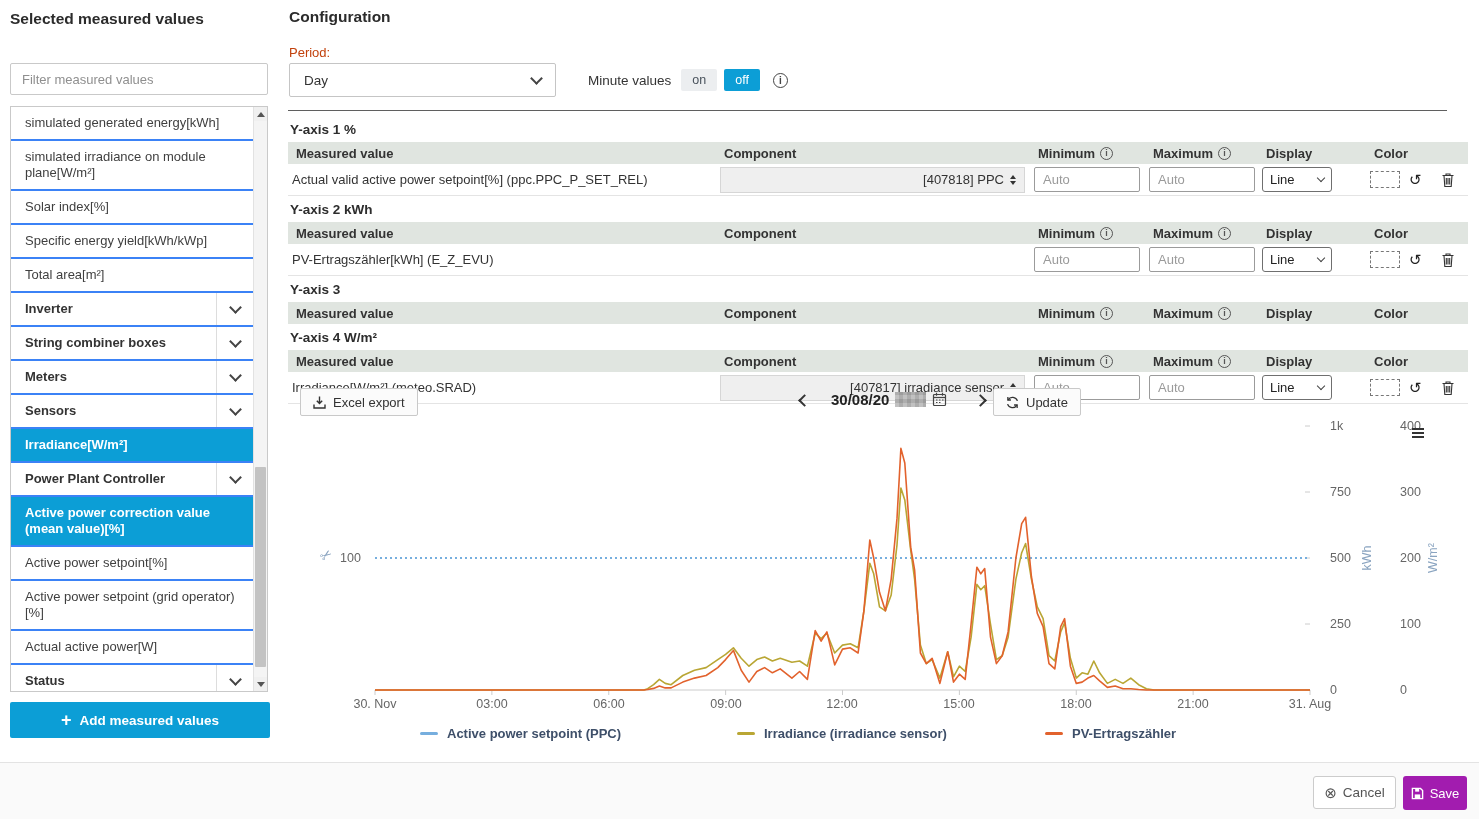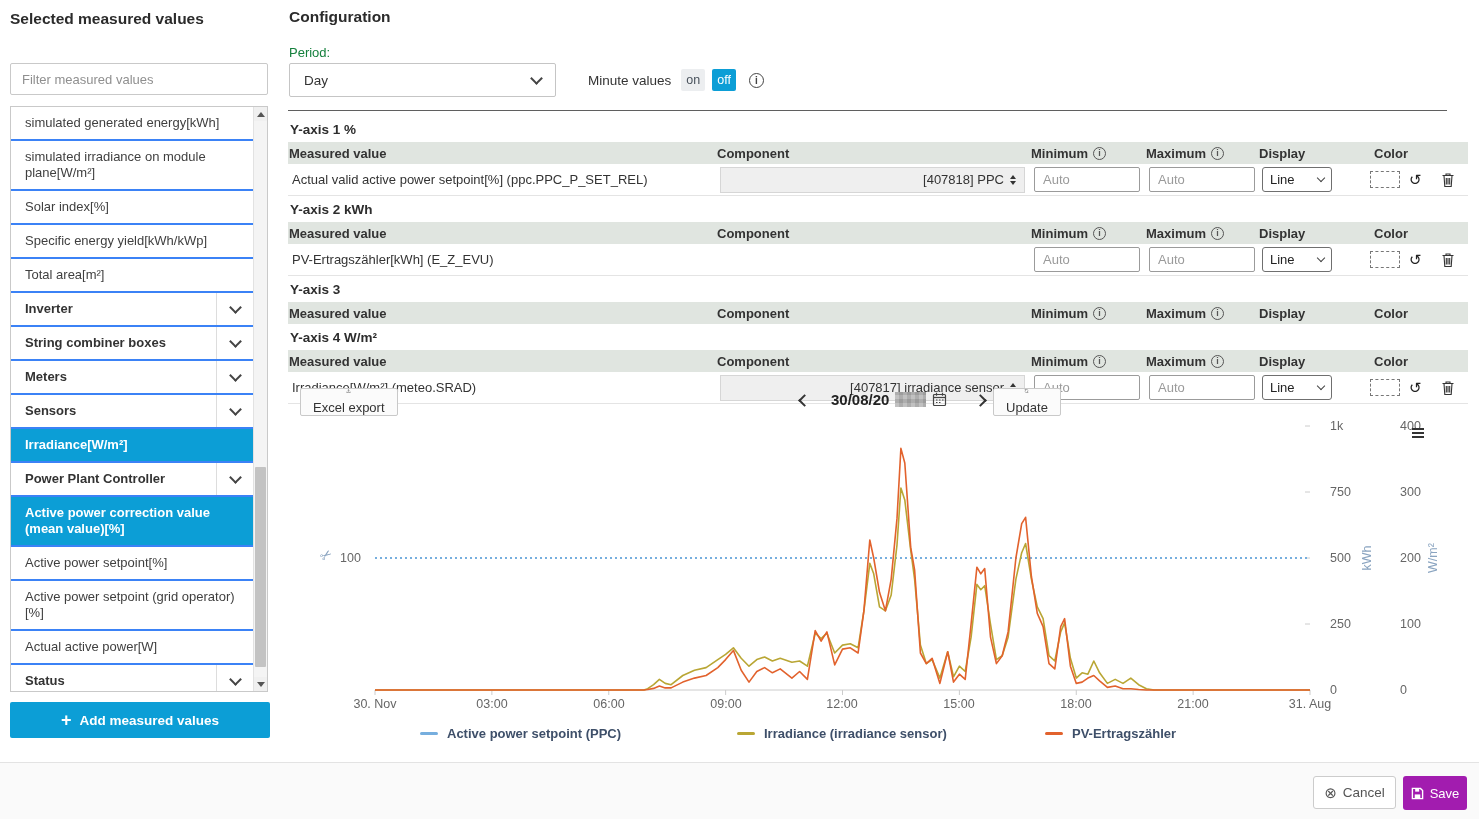--- a/index.html
+++ b/index.html
@@ -34,41 +34,41 @@
   .tri-down{width:0;height:0;border-left:4px solid transparent;border-right:4px solid transparent;border-top:5px solid #555;}
   .sthumb{position:absolute;left:1px;width:11px;top:360px;height:200px;background:#c3c3c3;border-radius:1px;}
   .add-btn{position:absolute;left:0;top:692px;width:260px;height:36px;background:#0c9ed6;color:#fff;
            border:none;border-radius:2px;font-size:13.5px;font-weight:bold;cursor:pointer;
            display:flex;align-items:center;justify-content:center;gap:8px;font-family:inherit;}
   .plus{font-size:18px;font-weight:bold;line-height:1;}
 
   
   .config{position:absolute;left:288px;top:0;width:1191px;height:762px;}
   .config h2{position:absolute;left:1px;top:8px;}
-  .period-label{position:absolute;left:1px;top:45px;font-size:13px;color:#15803d;}
+  .period-label{position:absolute;left:1px;top:45px;font-size:13px;color:#c2410c;}
   .period-select{position:absolute;left:1px;top:63px;width:267px;height:34px;border:1px solid #c5c5c5;
                  border-radius:2px;box-sizing:border-box;display:flex;align-items:center;
                  padding:0 14px;font-size:13.5px;color:#333;cursor:pointer;}
   .period-select .chev{margin-left:auto;}
   .minute-wrap{position:absolute;left:300px;top:63px;height:34px;display:flex;align-items:center;gap:7px;}
   .mv-label{font-size:13.5px;color:#333;margin-right:3px;}
-  .chip{font-size:12.5px;padding:4px 5px;border-radius:2px;cursor:pointer;}
+  .chip{font-size:12.5px;padding:4px 11px;border-radius:2px;cursor:pointer;}
   .chip.on{background:#eceef0;color:#49525c;}
   .chip.off{background:#0c9ed6;color:#fff;}
   .info-circ{display:inline-flex;align-items:center;justify-content:center;width:15px;height:15px;
              border:1.3px solid #444;border-radius:50%;font-size:10px;font-weight:bold;color:#444;
              box-sizing:border-box;margin-left:6px;cursor:default;font-style:normal;}
   .hr1{position:absolute;left:0;top:110px;width:1159px;height:1px;background:#5f5f5f;}
 
   
   .tables{position:absolute;left:0;top:116px;width:1180px;}
   .axis-title{font-size:13.5px;font-weight:bold;color:#2d2d2d;padding:6px 2px 5px;}
   .thead,.trow{display:grid;grid-template-columns:428px 314px 115px 113px 80px 1fr;align-items:center;}
   .thead{background:#e0e5e0;height:22px;font-size:13px;font-weight:bold;color:#333;}
-  .thead .c{padding:0 1px;display:flex;align-items:center;gap:5px;}
+  .thead .c{padding:0 8px;display:flex;align-items:center;gap:5px;}
   .thead .c.color{padding-left:36px;}
   .hinfo{display:inline-flex;align-items:center;justify-content:center;width:13px;height:13px;
          border:1.2px solid #555;border-radius:50%;font-size:9px;font-weight:bold;color:#555;box-sizing:border-box;font-style:normal;}
   .trow{height:31px;border-bottom:1px solid #e4e4e4;font-size:13px;color:#333;}
   .trow .c{padding:0 4px;}
   .comp-select{width:305px;height:26px;background:#efefef;border:1px solid #d6d6d6;box-sizing:border-box;
                display:flex;align-items:center;justify-content:flex-end;gap:6px;padding:0 8px;
                font-size:13px;color:#333;cursor:pointer;}
   .updown{display:inline-flex;flex-direction:column;gap:2px;}
   .updown .tu{width:0;height:0;border-left:3.5px solid transparent;border-right:3.5px solid transparent;border-bottom:4px solid #333;}
@@ -81,21 +81,21 @@
   .disp-select .chev{margin-left:auto;}
   .colorcell{display:flex;align-items:center;gap:9px;padding-left:32px !important;}
   .swatch{display:inline-block;width:28px;height:15px;border:1px dashed #777;background:#fff;cursor:pointer;}
   .reset{font-size:15px;color:#222;cursor:pointer;line-height:1;}
   .trash{margin-left:auto;margin-right:10px;cursor:pointer;display:inline-flex;}
 
   
   .toolbar{position:absolute;left:0;top:388px;width:1180px;height:30px;}
   .btn-light{position:absolute;height:28px;background:#fbfbfb;border:1px solid #c9c9c9;border-radius:2px;
              display:flex;align-items:center;gap:7px;padding:0 12px;font-size:13px;color:#333;
-             cursor:pointer;box-sizing:border-box;font-family:inherit;flex-direction:column;}
+             cursor:pointer;box-sizing:border-box;font-family:inherit;}
   .excel{left:12px;top:0;}
   .navchev{position:absolute;top:4px;width:16px;height:16px;cursor:pointer;display:flex;align-items:center;justify-content:center;}
   .navchev .chev{border-color:#333;}
   .nav-left{left:508px;}
   .nav-right{left:684px;}
   .date-wrap{position:absolute;left:543px;top:3px;display:flex;align-items:center;gap:6px;}
   .date-txt{font-size:15px;font-weight:bold;color:#222;}
   .redact{display:inline-block;width:31px;height:15px;
           background-image:repeating-linear-gradient(90deg,#d9d9d9 0 4px,#c3c3c3 4px 8px),
                            repeating-linear-gradient(0deg,#e3e3e3 0 4px,#cccccc 4px 8px);

